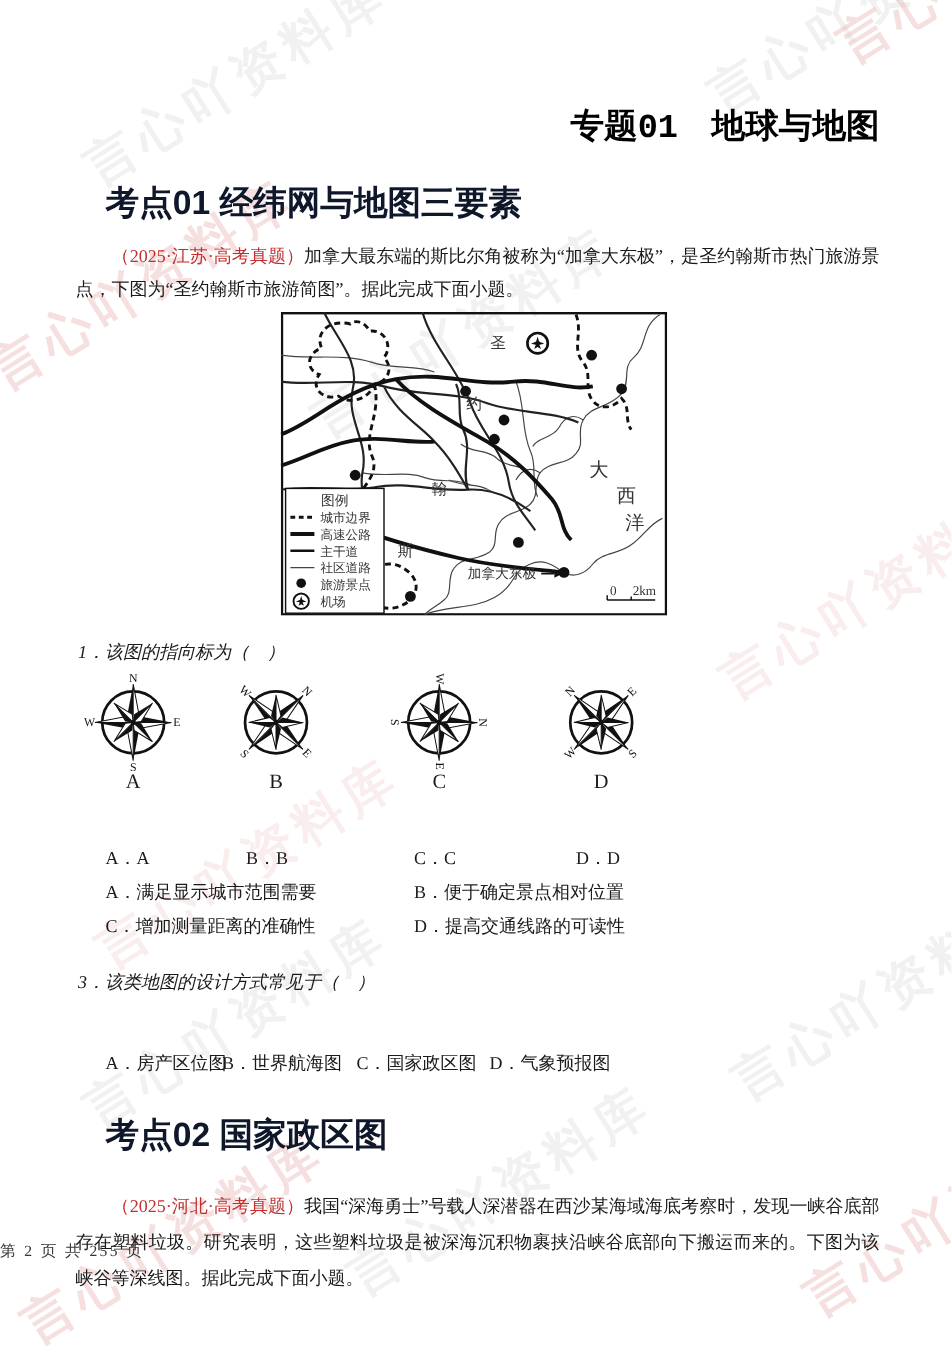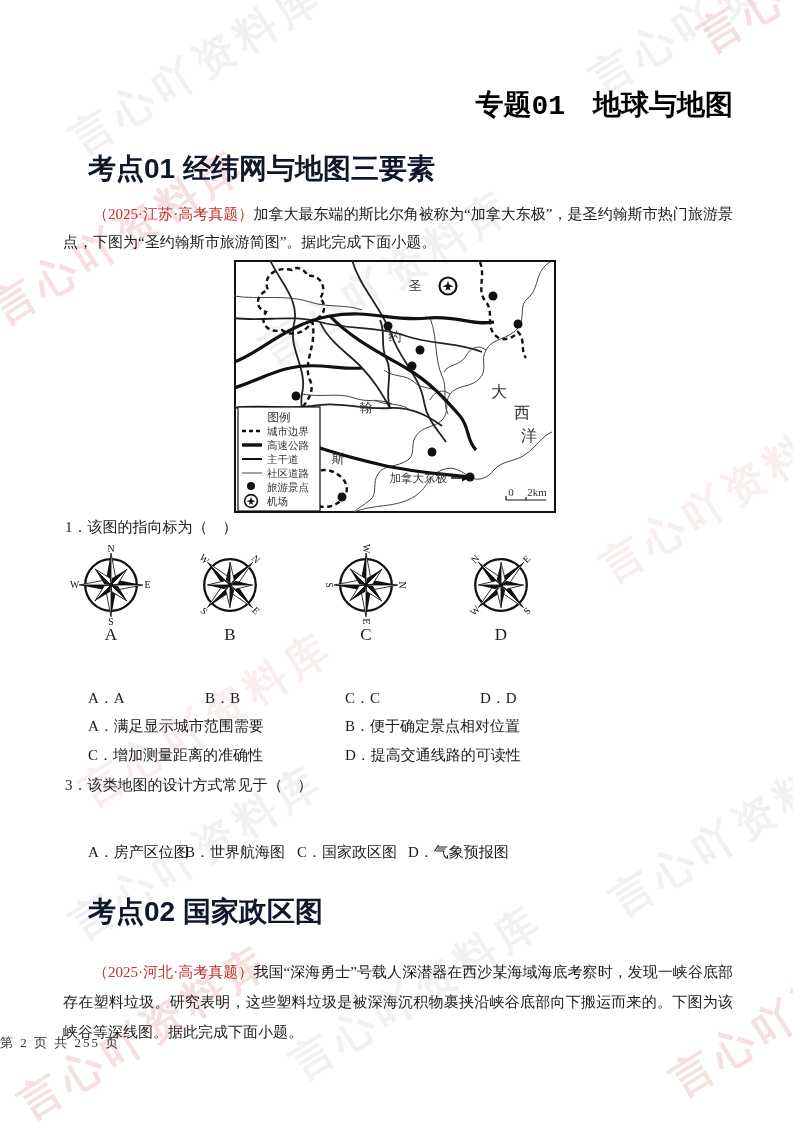--- a/index.html
+++ b/index.html
@@ -52,21 +52,21 @@
     text-indent: 2em;
     text-align: justify;
   }
   .para .src { color: #c03030; }
   .para2 { line-height: 30px; margin-top: 26px; }
   
   .map-wrap { width: 322px; margin: 4px 0 0 171px; }
   .map-wrap svg { display:block; }
   .map-label { font-family: "Liberation Serif", serif; fill:#333; }
   
-  .qstem { margin-top: 2px; font-size: 15px; line-height: 24px; margin-left: 2px; }
+  .qstem { margin-top: 19px; font-size: 15px; line-height: 24px; margin-left: 2px; font-style: italic; }
   .compass-block { position: relative; height: 102px; margin-top: 2px; }
   .compass-block svg.compass { position: absolute; top: 0; width: 88px; height: 88px; }
   .compass-label { position: absolute; top: 84px; width: 88px; text-align: center; font-size: 17px; }
   .cl { font-size: 13px; font-family: "Liberation Serif", serif; fill: #111; text-anchor: middle; }
   .optrow { position: relative; height: 26px; font-size: 15px; margin-top: 44px; }
   .optrow span { position: absolute; top: 2px; white-space: nowrap; }
   .optgrid { position: relative; height: 58px; font-size: 15px; }
   .optgrid span { position: absolute; white-space: nowrap; }
   
   .footer {

